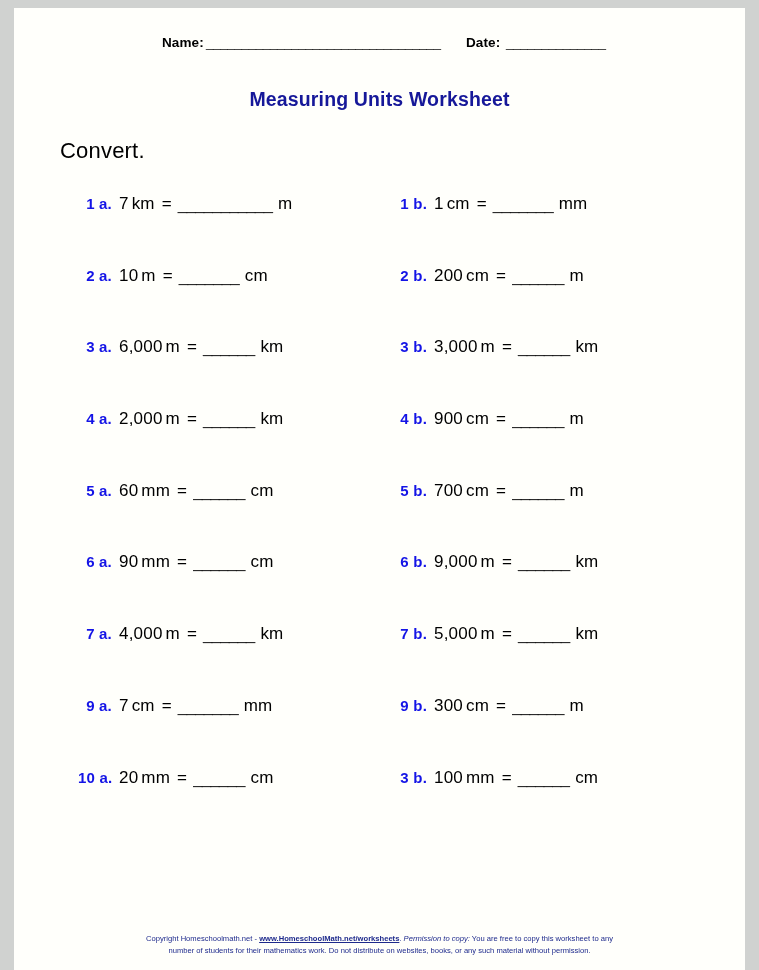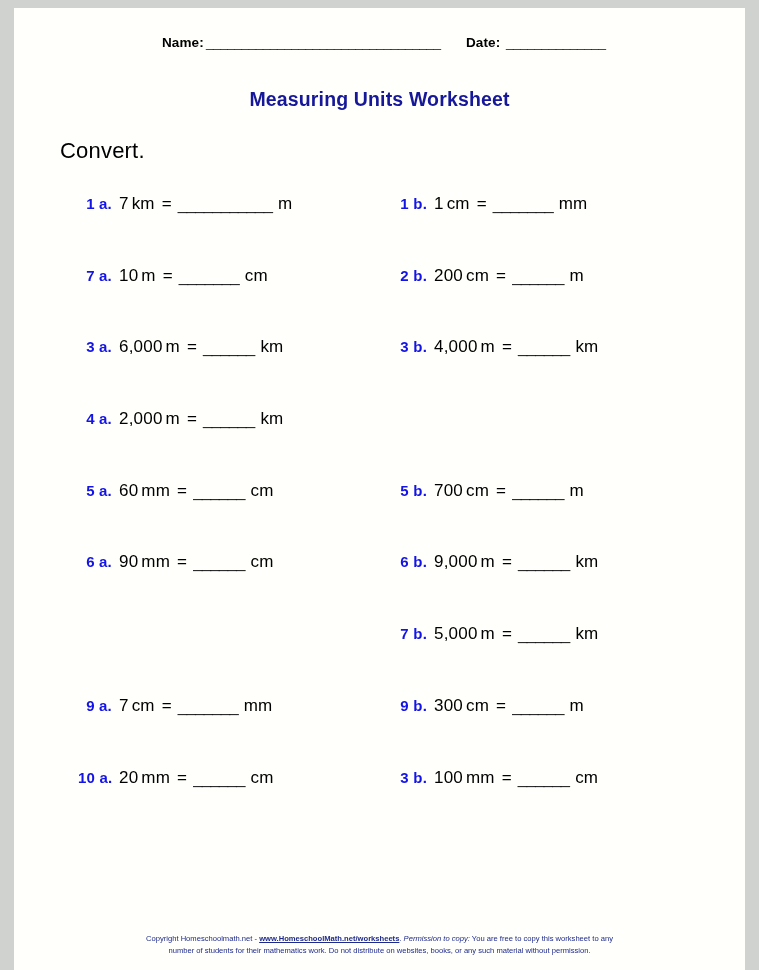--- a/index.html
+++ b/index.html
@@ -167,40 +167,43 @@
       <div class="cell cell-a">
         <span class="qnum">1 a.</span><span class="qbody"><span class="qval">7</span><span class="qunit">km</span><span class="qeq">=</span><span class="qblank">___________</span><span class="qres">m</span></span>
       </div>
       <div class="cell cell-b">
         <span class="qnum">1 b.</span><span class="qbody"><span class="qval">1</span><span class="qunit">cm</span><span class="qeq">=</span><span class="qblank">_______</span><span class="qres">mm</span></span>
       </div>
     </div>
 
     <div class="prow">
       <div class="cell cell-a">
-        <span class="qnum">7 a.</span><span class="qbody"><span class="qval">10</span><span class="qunit">m</span><span class="qeq">=</span><span class="qblank">_______</span><span class="qres">cm</span></span>
+        <span class="qnum">2 a.</span><span class="qbody"><span class="qval">10</span><span class="qunit">m</span><span class="qeq">=</span><span class="qblank">_______</span><span class="qres">cm</span></span>
       </div>
       <div class="cell cell-b">
         <span class="qnum">2 b.</span><span class="qbody"><span class="qval">200</span><span class="qunit">cm</span><span class="qeq">=</span><span class="qblank">______</span><span class="qres">m</span></span>
       </div>
     </div>
 
     <div class="prow">
       <div class="cell cell-a">
         <span class="qnum">3 a.</span><span class="qbody"><span class="qval">6,000</span><span class="qunit">m</span><span class="qeq">=</span><span class="qblank">______</span><span class="qres">km</span></span>
       </div>
       <div class="cell cell-b">
-        <span class="qnum">3 b.</span><span class="qbody"><span class="qval">4,000</span><span class="qunit">m</span><span class="qeq">=</span><span class="qblank">______</span><span class="qres">km</span></span>
+        <span class="qnum">3 b.</span><span class="qbody"><span class="qval">3,000</span><span class="qunit">m</span><span class="qeq">=</span><span class="qblank">______</span><span class="qres">km</span></span>
       </div>
     </div>
 
     <div class="prow">
       <div class="cell cell-a">
         <span class="qnum">4 a.</span><span class="qbody"><span class="qval">2,000</span><span class="qunit">m</span><span class="qeq">=</span><span class="qblank">______</span><span class="qres">km</span></span>
       </div>
+      <div class="cell cell-b">
+        <span class="qnum">4 b.</span><span class="qbody"><span class="qval">900</span><span class="qunit">cm</span><span class="qeq">=</span><span class="qblank">______</span><span class="qres">m</span></span>
+      </div>
     </div>
 
     <div class="prow">
       <div class="cell cell-a">
         <span class="qnum">5 a.</span><span class="qbody"><span class="qval">60</span><span class="qunit">mm</span><span class="qeq">=</span><span class="qblank">______</span><span class="qres">cm</span></span>
       </div>
       <div class="cell cell-b">
         <span class="qnum">5 b.</span><span class="qbody"><span class="qval">700</span><span class="qunit">cm</span><span class="qeq">=</span><span class="qblank">______</span><span class="qres">m</span></span>
       </div>
     </div>
@@ -208,20 +211,23 @@
     <div class="prow">
       <div class="cell cell-a">
         <span class="qnum">6 a.</span><span class="qbody"><span class="qval">90</span><span class="qunit">mm</span><span class="qeq">=</span><span class="qblank">______</span><span class="qres">cm</span></span>
       </div>
       <div class="cell cell-b">
         <span class="qnum">6 b.</span><span class="qbody"><span class="qval">9,000</span><span class="qunit">m</span><span class="qeq">=</span><span class="qblank">______</span><span class="qres">km</span></span>
       </div>
     </div>
 
     <div class="prow">
+      <div class="cell cell-a">
+        <span class="qnum">7 a.</span><span class="qbody"><span class="qval">4,000</span><span class="qunit">m</span><span class="qeq">=</span><span class="qblank">______</span><span class="qres">km</span></span>
+      </div>
       <div class="cell cell-b">
         <span class="qnum">7 b.</span><span class="qbody"><span class="qval">5,000</span><span class="qunit">m</span><span class="qeq">=</span><span class="qblank">______</span><span class="qres">km</span></span>
       </div>
     </div>
 
 
     <div class="prow">
       <div class="cell cell-a">
         <span class="qnum">9 a.</span><span class="qbody"><span class="qval">7</span><span class="qunit">cm</span><span class="qeq">=</span><span class="qblank">_______</span><span class="qres">mm</span></span>
       </div>

